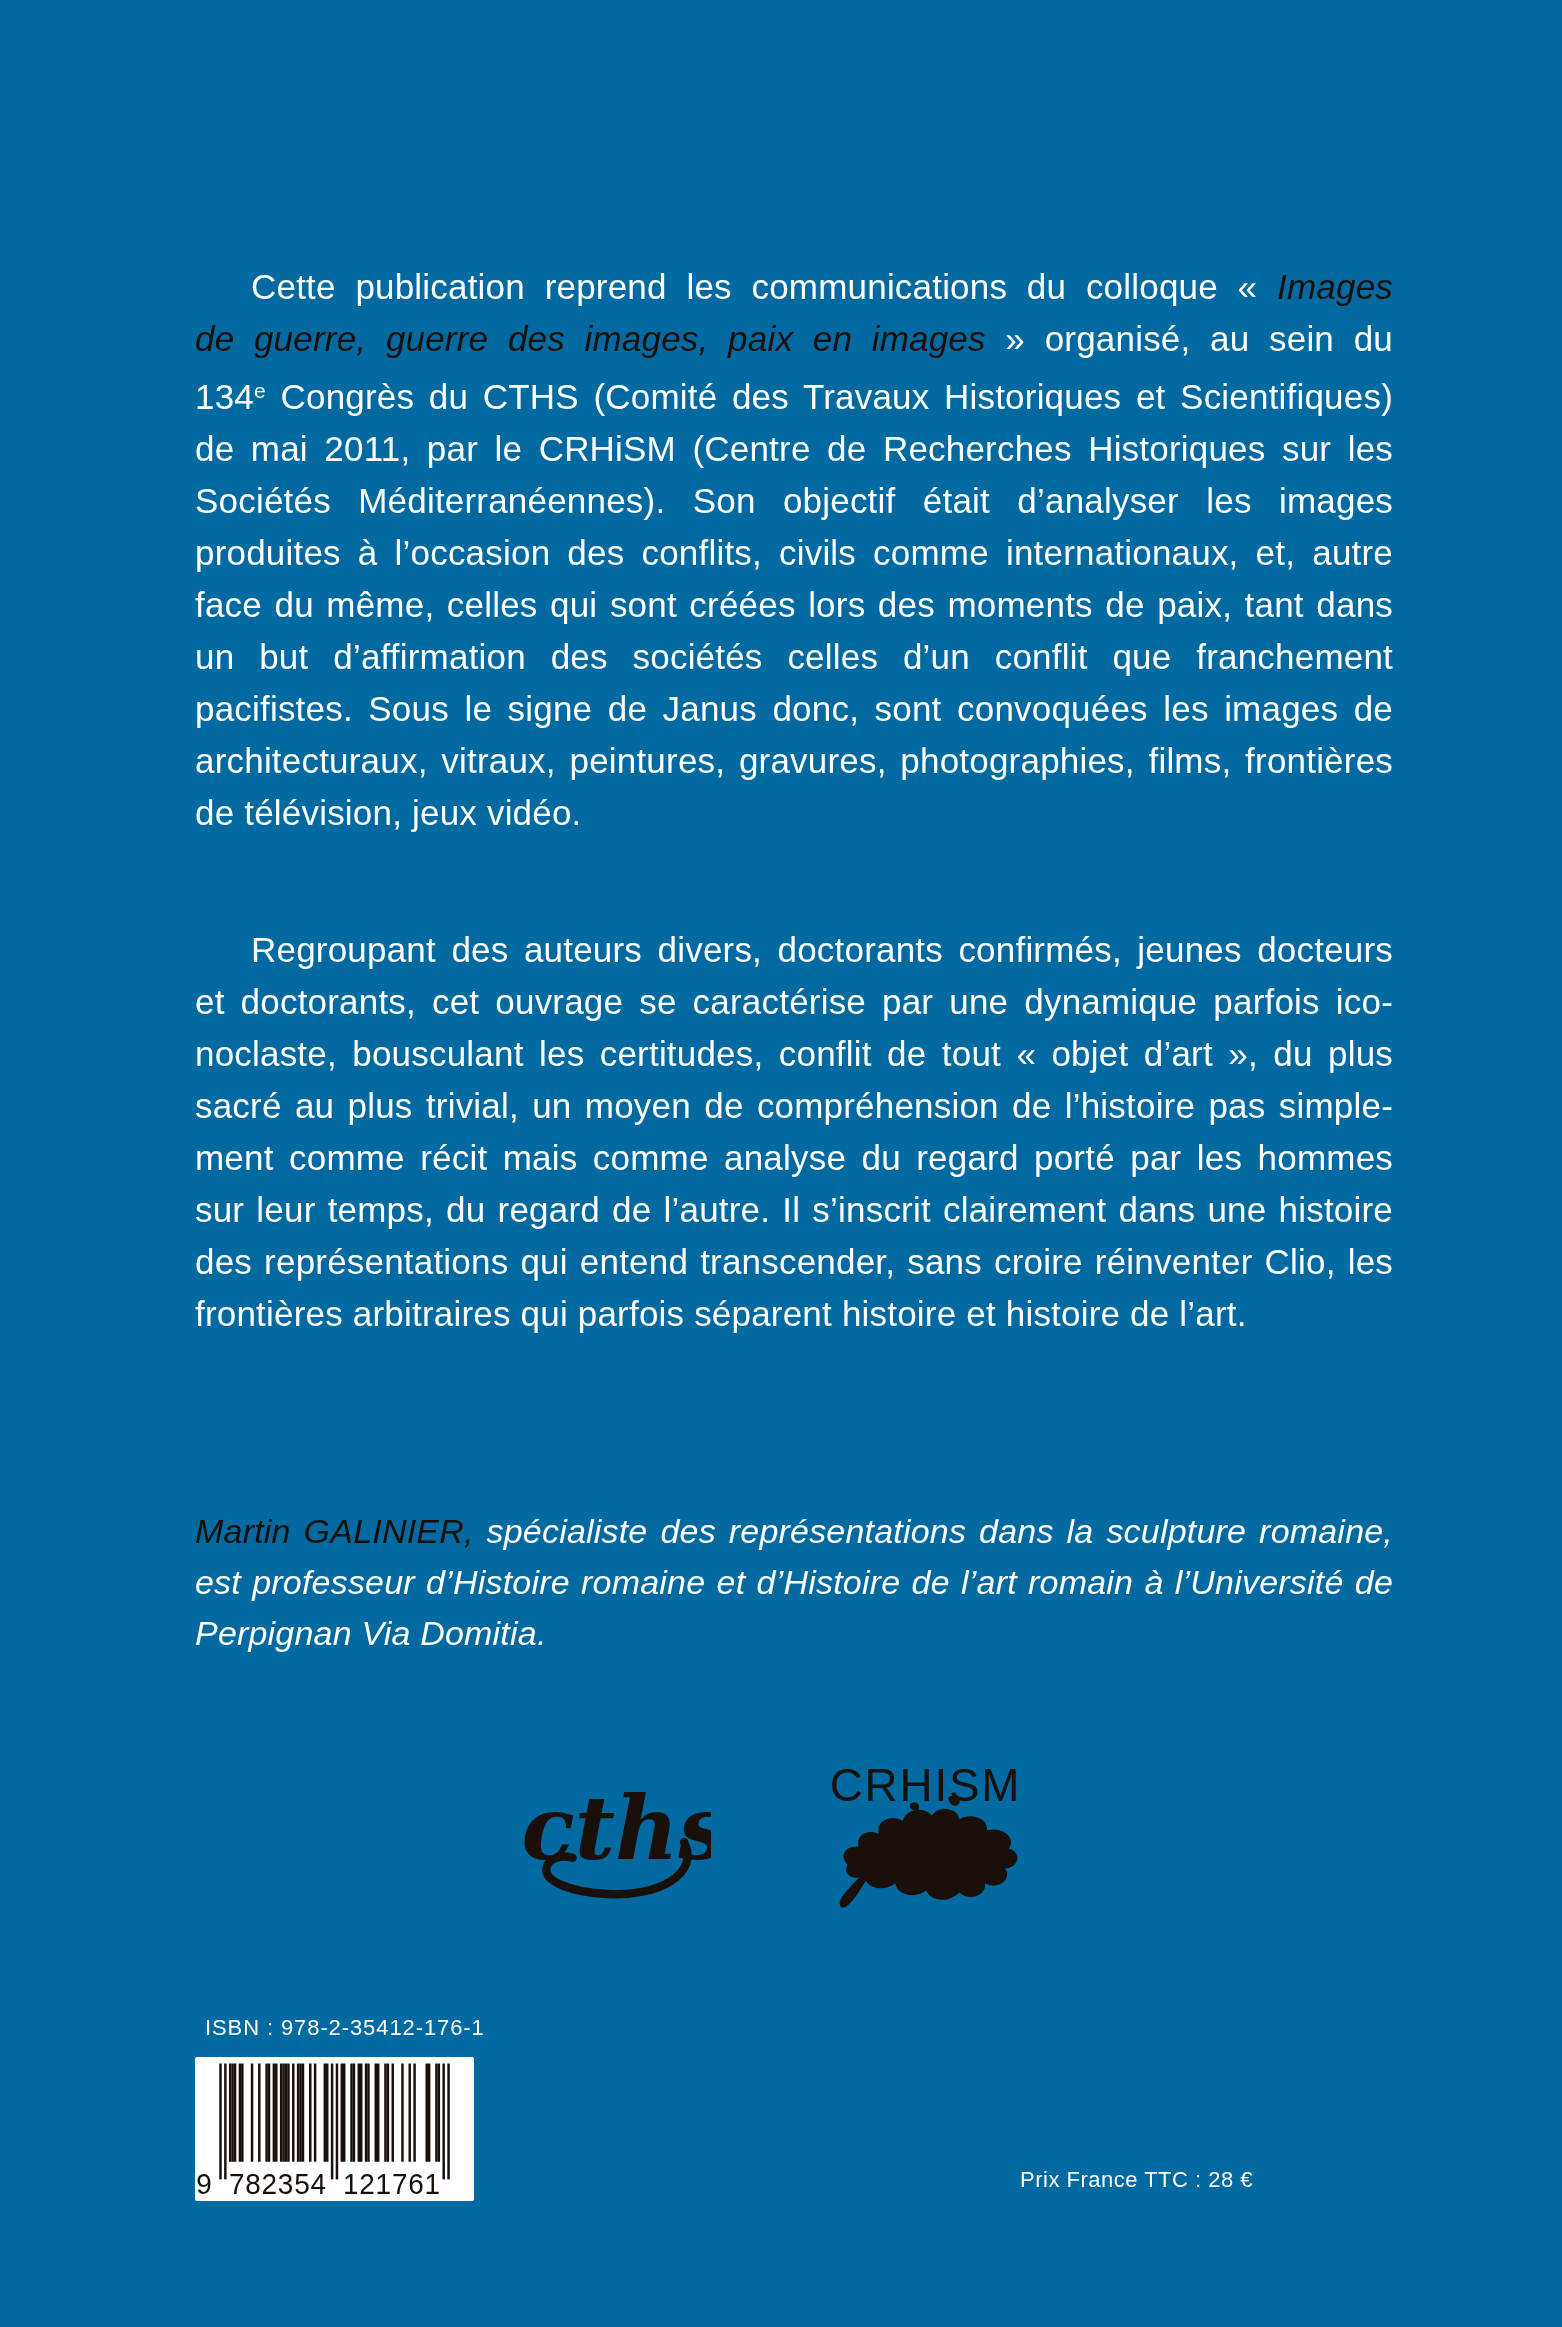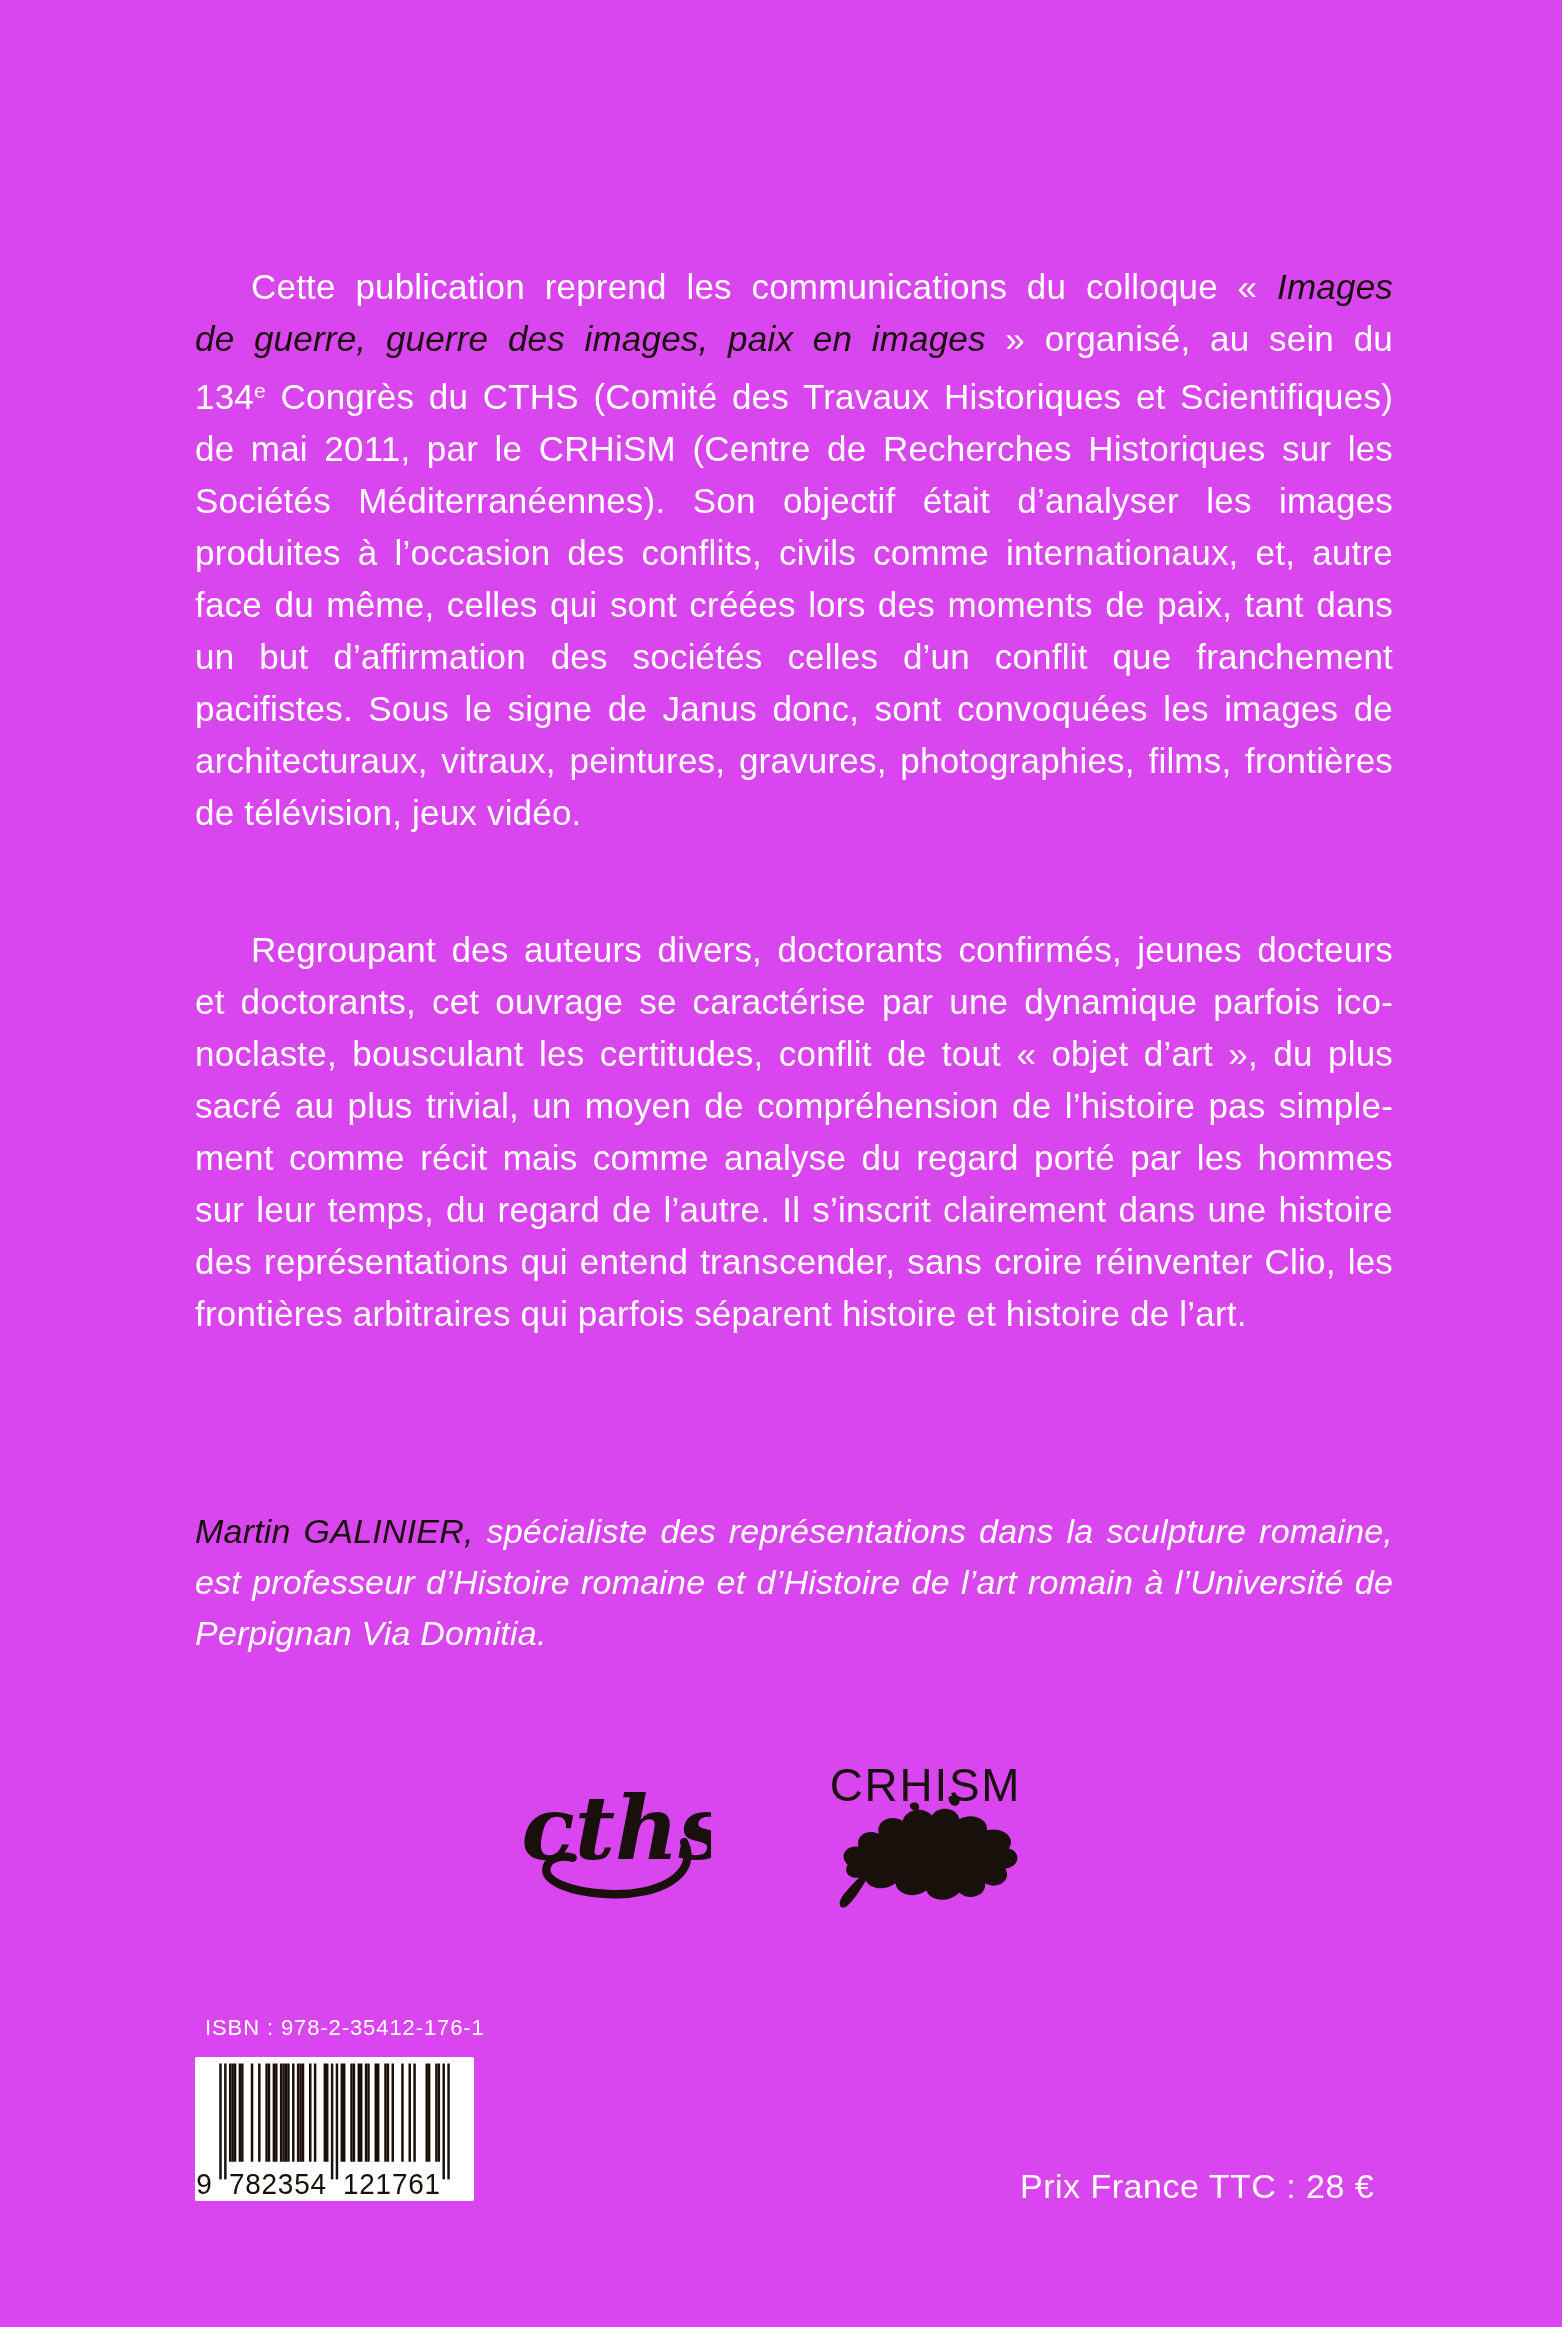--- a/index.html
+++ b/index.html
@@ -31,27 +31,27 @@
     position:absolute;left:205px;top:2015px;
     color:#ffffff;font-size:22px;letter-spacing:0.9px;
   }
   .barcode-box{
     position:absolute;left:195px;top:2057px;
     width:279px;height:144px;background:#ffffff;border-radius:1.8px;
   }
   .barcode-box svg{position:absolute;left:0;top:3.6px;}
   .price{
     position:absolute;left:1020px;top:2167px;
-    color:#ffffff;font-size:34px;letter-spacing:0.5px;
+    color:#ffffff;font-size:22px;letter-spacing:0.5px;
   }
 </style>
 </head>
 <body>
 
-<div class="cover" style="background: #d946ef;">
+<div class="cover" style="background: #0369a1;">
 
   <div id="p1" class="textblock para indent">
       <div class="line"><span class="seg-w">Cette publication reprend les communications du colloque « </span><span class="seg-bi">Images</span></div>
       <div class="line"><span class="seg-bi">de guerre, guerre des images, paix en images</span><span class="seg-w"> » organisé, au sein du</span></div>
       <div class="line"><span class="seg-w">134</span><span class="seg-sup">e</span><span class="seg-w"> Congrès du CTHS (Comité des Travaux Historiques et Scientifiques)</span></div>
       <div class="line"><span class="seg-w">de mai 2011, par le CRHiSM (Centre de Recherches Historiques sur les</span></div>
       <div class="line"><span class="seg-w">Sociétés Méditerranéennes). Son objectif était d’analyser les images</span></div>
       <div class="line"><span class="seg-w">produites à l’occasion des conflits, civils comme internationaux, et, autre</span></div>
       <div class="line"><span class="seg-w">face du même, celles qui sont créées lors des moments de paix, tant dans</span></div>
       <div class="line"><span class="seg-w">un but d’affirmation des sociétés celles d’un conflit que franchement</span></div>

